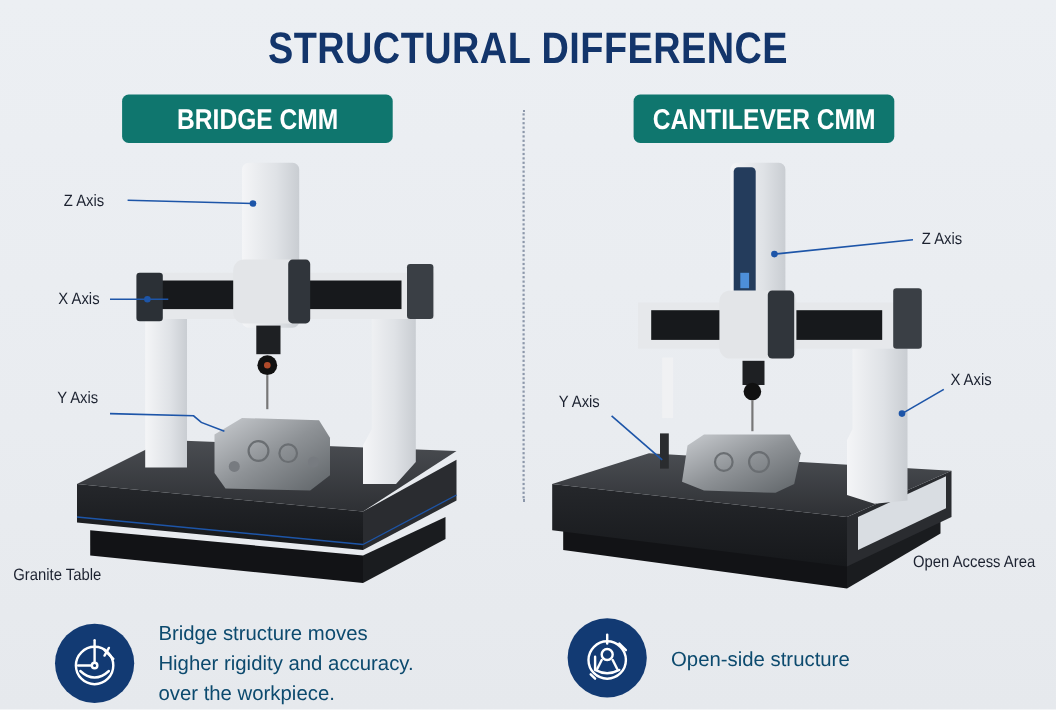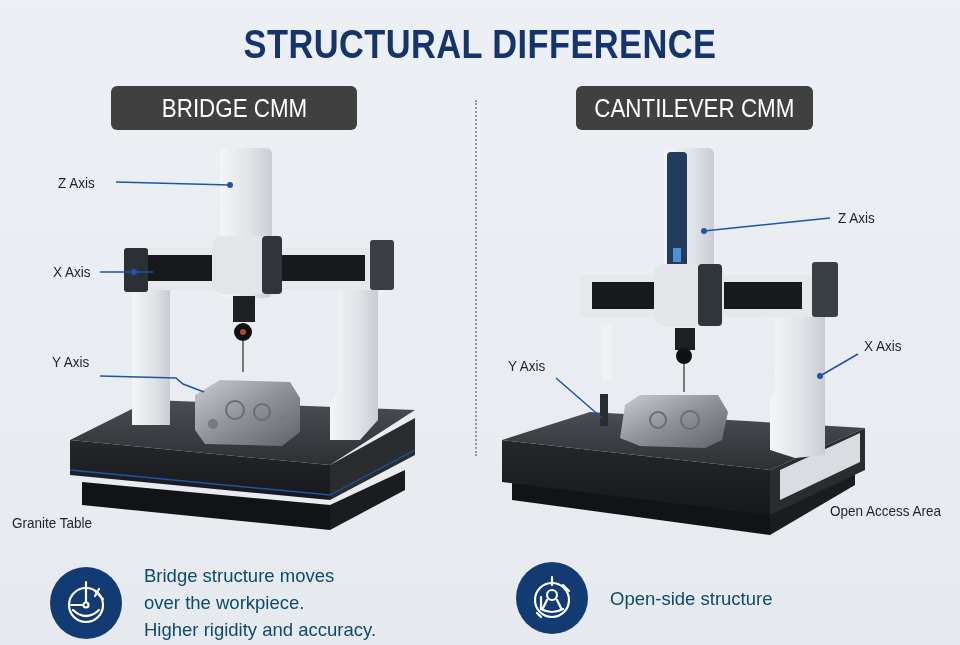--- a/index.html
+++ b/index.html
@@ -10,23 +10,23 @@
     position: relative;
     color: #1f2733;
   }
   .title {
     position: absolute; left: 0; top: 22px; width: 960px; text-align: center;
     font-family: "Liberation Sans", sans-serif; font-weight: 700;
     font-size: 40px; letter-spacing: 0.5px; color: #13356b;
     transform: scaleX(0.86); transform-origin: center;
   }
   .badge {
-    position: absolute; background: #404040; color: #fff; border-radius: 6px;
+    position: absolute; background: #0f766e; color: #fff; border-radius: 6px;
     height: 44px; display: flex; align-items: center; justify-content: center;
-    font-weight: 400; font-size: 26px;
+    font-weight: 700; font-size: 26px;
   }
   .badge span { display: inline-block; transform: scaleX(0.86); }
   .badge.left { left: 111px; top: 86px; width: 246px; }
   .badge.right { left: 576px; top: 86px; width: 237px; }
   .divider {
     position: absolute; left: 475px; top: 100px; height: 356px; width: 0;
     border-left: 2px dotted #8c97aa;
   }
   .label {
     position: absolute; font-size: 15px; color: #1c2230;
@@ -186,22 +186,22 @@
       <line x1="25" y1="10" x2="25" y2="27"></line>
       <line x1="10" y1="27" x2="25" y2="27"></line>
       <circle cx="25" cy="27" r="2.5" fill="#123a73"></circle>
       <path d="M12 32 Q25 44 38 32"></path>
       <line x1="34" y1="13" x2="42" y2="21"></line>
       <line x1="38" y1="11" x2="34" y2="18"></line>
     </svg>
   </div>
   <div class="text">
     <div>Bridge structure moves</div>
+    <div>Higher rigidity and accuracy.</div>
     <div>over the workpiece.</div>
-    <div>Higher rigidity and accuracy.</div>
   </div>
 </div>
 
 <div class="desc" style="left:516px; top:562px;">
   <div class="icon">
     <svg width="50" height="50" viewBox="0 0 50 50" fill="none" stroke="#fff" stroke-width="2.2" stroke-linecap="round">
       <circle cx="25" cy="27" r="17"></circle>
       <line x1="25" y1="4" x2="25" y2="12"></line>
       <circle cx="25" cy="22" r="5"></circle>
       <path d="M14 24 L14 36 Q25 42 36 36"></path>

